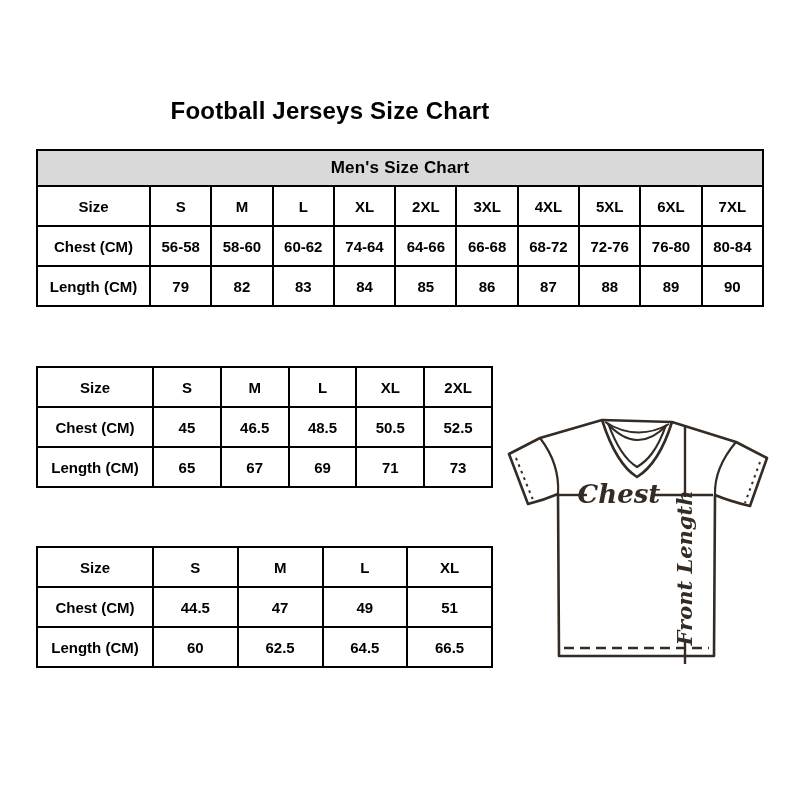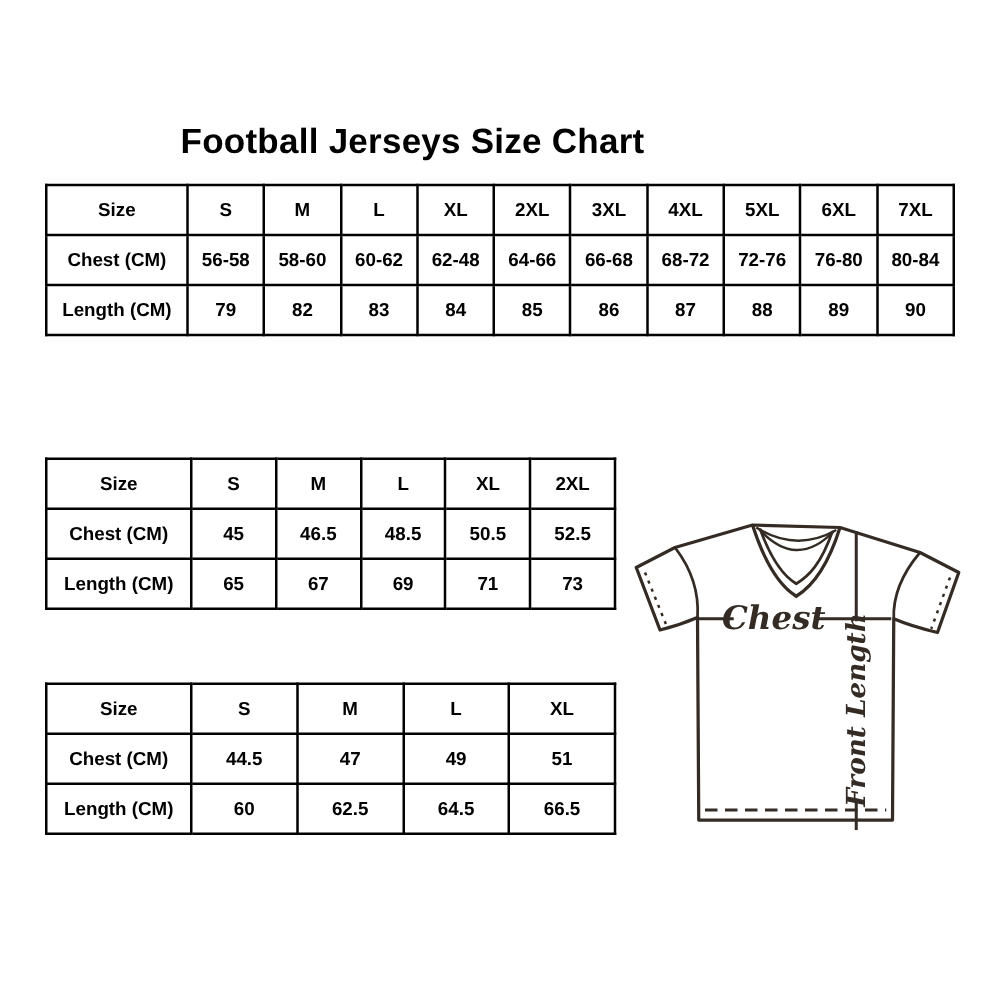--- a/index.html
+++ b/index.html
@@ -7,21 +7,21 @@
     width:800px; height:800px;
     background:#ffffff;
     font-family:"Liberation Sans", sans-serif;
     color:#000;
     position:relative;
     overflow:hidden;
   }
   .page-title {
     position:absolute; top:97px; left:0; width:660px;
     margin:0; text-align:center;
-    font-size:28px; font-weight:bold; letter-spacing:0.2px;
+    font-size:24px; font-weight:bold; letter-spacing:0.2px;
   }
   .size-chart { position:absolute; }
   #mens-chart   { left:36px; top:149px; width:728px; }
   #womens-chart { left:36px; top:368px; width:457px; }
   #youth-chart  { left:36px; top:548px; width:457px; }
   .table-title {
     background: var(--header-bg, #d9d9d9);
     border: 2px solid var(--border-color, #000);
     height:34px; line-height:34px;
     text-align:center; font-weight:bold; font-size:17px;
@@ -55,20 +55,21 @@
     font-family:"DejaVu Serif", serif;
     font-style:italic; font-weight:bold;
   }
 </style>
 </head>
 <body style="--header-bg: #d9d9d9; --border-color: #000000; --figure-line: #332b24;">
 
 <h1 class="page-title">Football Jerseys Size Chart</h1>
 
 <section class="size-chart" id="mens-chart">
+  <div class="table-title">Men's Size Chart</div>
   <table>
     <colgroup>
         <col class="label-col">
       </colgroup>
     <tbody>
         <tr>
           <td>Size</td>
           <td>S</td>
           <td>M</td>
           <td>L</td>
@@ -78,21 +79,21 @@
           <td>4XL</td>
           <td>5XL</td>
           <td>6XL</td>
           <td>7XL</td>
         </tr>
         <tr>
           <td>Chest (CM)</td>
           <td>56-58</td>
           <td>58-60</td>
           <td>60-62</td>
-          <td>62-48</td>
+          <td>74-64</td>
           <td>64-66</td>
           <td>66-68</td>
           <td>68-72</td>
           <td>72-76</td>
           <td>76-80</td>
           <td>80-84</td>
         </tr>
         <tr>
           <td>Length (CM)</td>
           <td>79</td>

